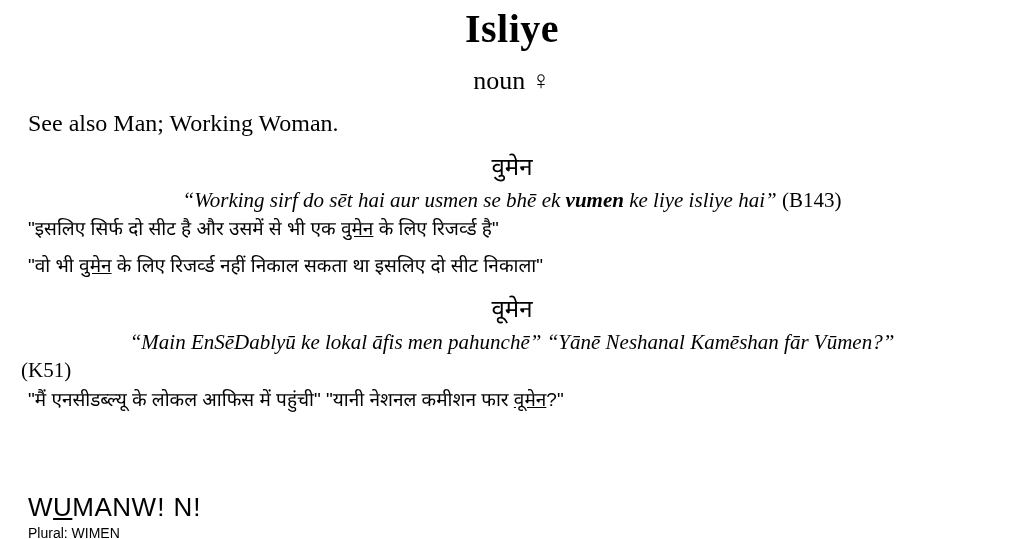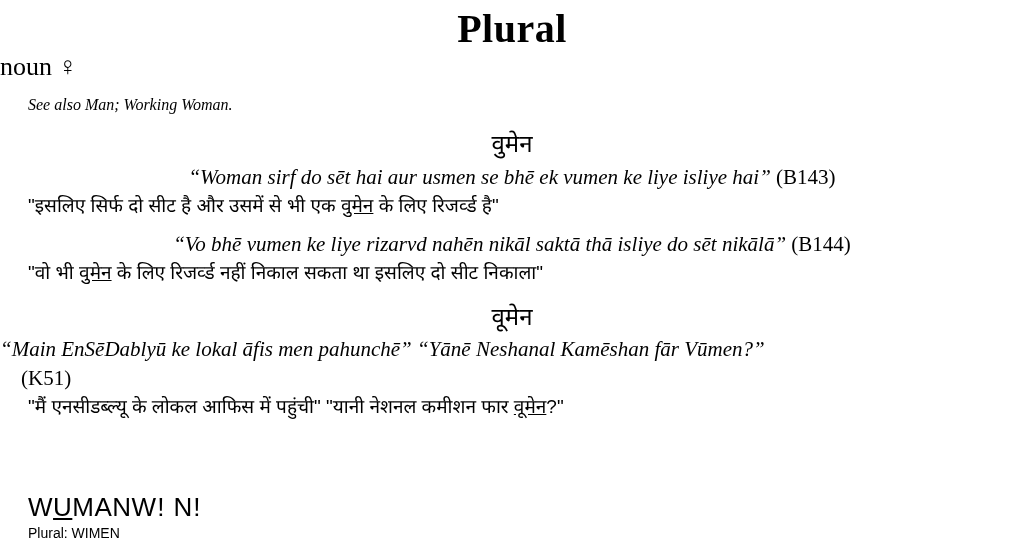--- a/index.html
+++ b/index.html
@@ -24,53 +24,53 @@
   .headword {
     text-align: center;
     font-family: "Liberation Serif", serif;
     font-weight: bold;
     font-size: 40px;
     line-height: 1.05;
     margin-top: 8px;
     letter-spacing: 0.5px;
   }
   .pos-line {
+    text-align: center;
     font-size: 26px;
     line-height: 1.15;
-    margin-top: 2px;
+    margin-top: 16px;
   }
   .pos-symbol {
     font-size: 26px;
     padding-left: 6px;
   }
   .seealso {
-    font-size: 16px;
+    font-size: 24px;
     margin: 14px 0 0 28px;
     text-align: left;
-    font-style: italic;
   }
   .devsection-head {
     text-align: center;
     font-family: "Liberation Sans", sans-serif;
     font-size: 24px;
     margin-top: 16px;
     line-height: 1.2;
   }
   .quote-block {
     margin-top: 4px;
   }
   .q-roman {
     text-align: center;
     font-size: 21px;
     font-style: italic;
     line-height: 1.35;
     padding: 0 16px;
   }
   .q-roman .bold {
-    font-weight: normal;
+    font-weight: bold;
     font-style: italic;
   }
   .q-roman .ref {
     font-style: normal;
   }
   .q-dev {
     font-family: "Liberation Sans", sans-serif;
     font-size: 19px;
     line-height: 1.4;
     text-align: left;
@@ -106,55 +106,53 @@
     font-size: 26px;
     letter-spacing: 1px;
   }
   .plural {
     font-family: "Liberation Sans", sans-serif;
     font-size: 14px;
     margin-top: 2px;
   }
   .plural .ul { text-decoration: underline; }
   .q-roman-two {
+    text-align: center;
     font-size: 21px;
     font-style: italic;
     line-height: 1.35;
   }
 </style>
 </head>
 <body>
 
 <div class="page">
 
-  <div class="headword">Plural</div>
+  <div class="headword">Isliye</div>
 
   <div class="pos-line">
     <span>noun</span><span class="pos-symbol">♀</span>
   </div>
 
   <div class="seealso">See also Man; Working Woman.</div>
 
   <div class="devsection-head">वुमेन</div>
 
   <div class="quote-block">
     <div class="q-roman">
-      <span>“Woman sirf do sēt hai aur usmen se bhē ek </span><span class="bold">vumen</span><span> ke liye isliye hai”</span><span class="ref"> (B143)</span>
+      <span>“Working sirf do sēt hai aur usmen se bhē ek </span><span class="bold">vumen</span><span> ke liye isliye hai”</span><span class="ref"> (B143)</span>
     </div>
     <div class="q-dev">
       <span>"इसलिए सिर्फ दो सीट है और उसमें से भी एक </span><span class="ul">वुमेन</span><span> के लिए रिजर्व्ड है"</span>
     </div>
   </div>
 
   <div class="spacer-sm"></div>
 
   <div class="quote-block">
-    <div class="q-roman">
-      <span>“Vo bhē </span><span class="bold">vumen</span><span> ke liye rizarvd nahēn nikāl saktā thā isliye do sēt nikālā”</span><span class="ref"> (B144)</span>
-    </div>
     <div class="q-dev">
       <span>"वो भी </span><span class="ul">वुमेन</span><span> के लिए रिजर्व्ड नहीं निकाल सकता था इसलिए दो सीट निकाला"</span>
     </div>
   </div>
 
   <div class="devsection-head">वूमेन</div>
 
   <div class="quote-block">
     <div class="q-roman-two">
       <span>“Main EnSēDablyū ke lokal āfis men pahunchē”  “Yānē Neshanal Kamēshan fār </span><span class="bold">Vūmen</span><span>?”</span>

